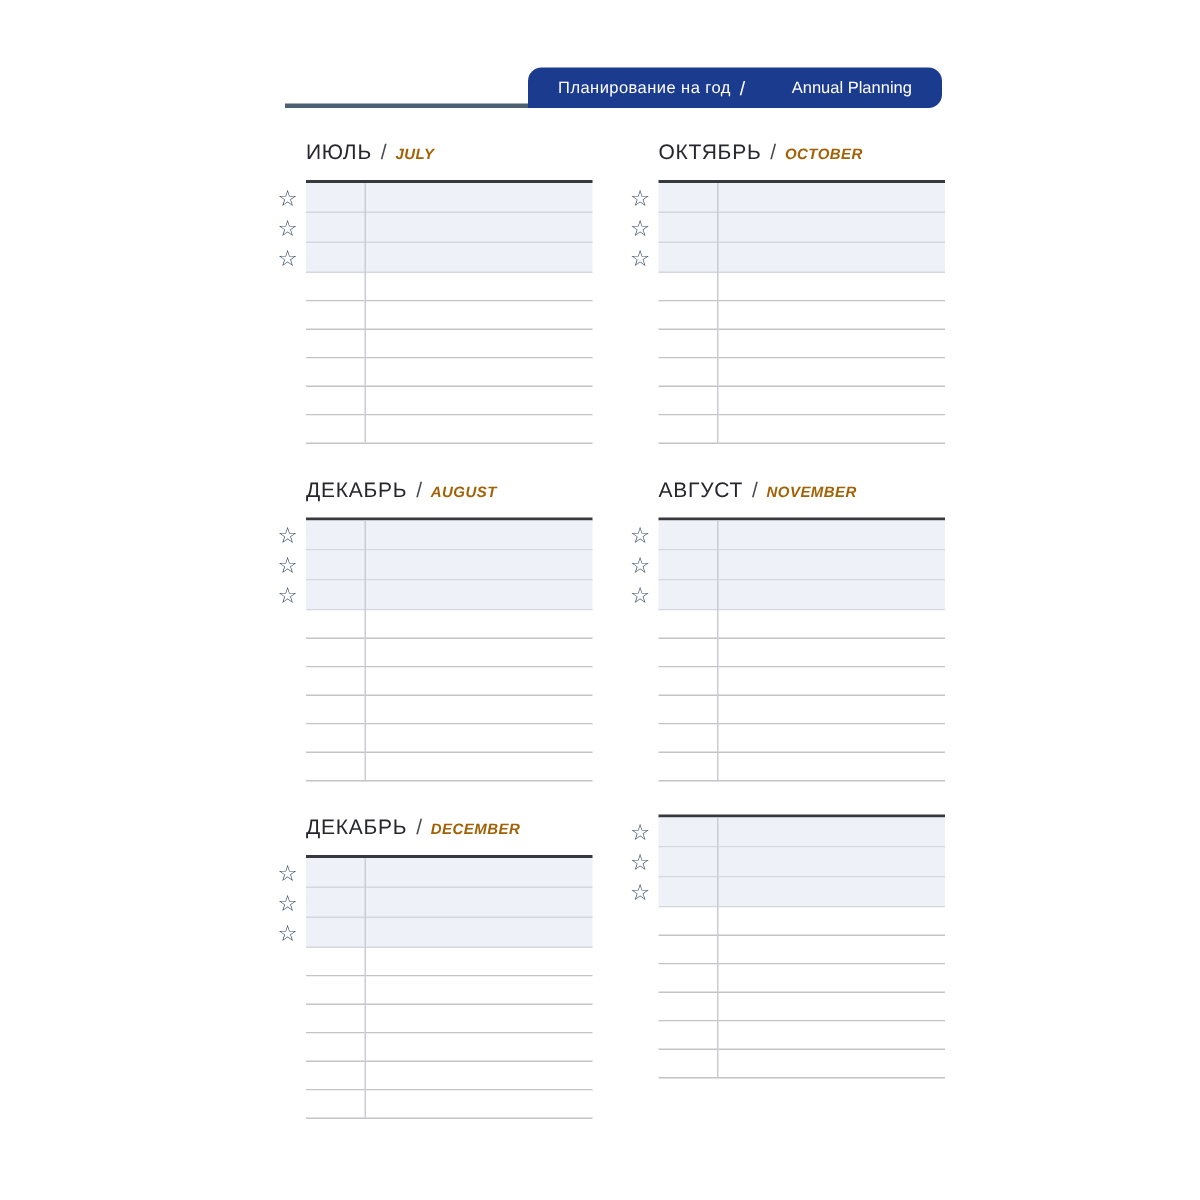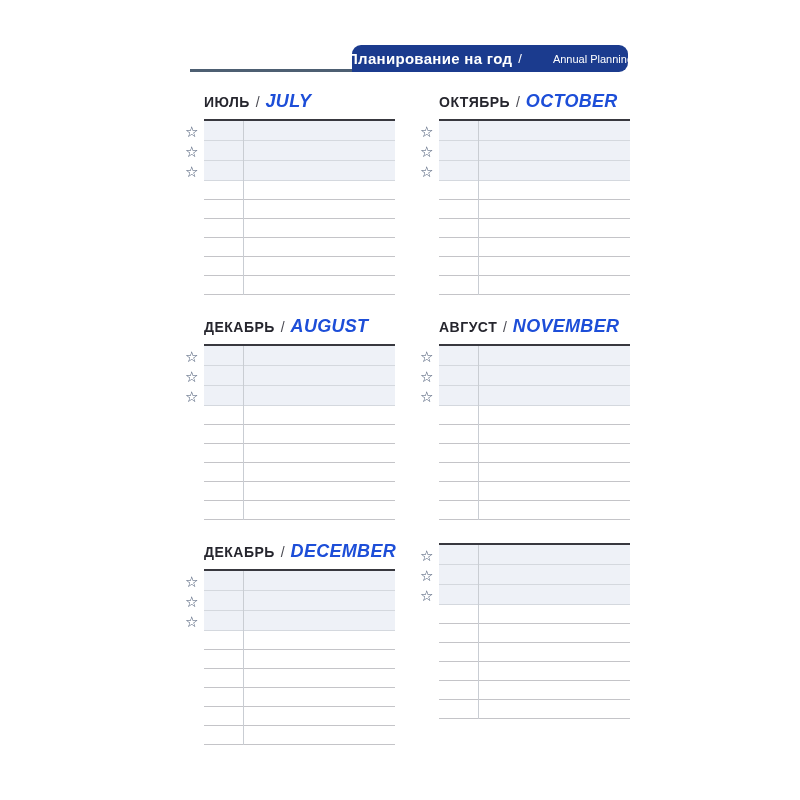--- a/index.html
+++ b/index.html
@@ -23,56 +23,56 @@
     left: 352px; top: 45px;
     width: 276px; height: 27px;
     background: #1b3b8e;
     border-radius: 9px 9px 9px 0;
     display: flex;
     align-items: center;
     justify-content: center;
     color: #ffffff;
     white-space: nowrap;
   }
-  .header-title { font-weight: bold; font-size: 15px; letter-spacing: 0.3px; }
+  .header-title { font-weight: normal; font-size: 11px; letter-spacing: 0.3px; }
   .header-sep   { font-size: 13px; margin: 0 5px 0 6px; font-weight: normal; }
   .header-sub   { font-size: 11px; font-weight: normal; margin-left: 26px; }
 
   
   .months-grid {
     position: absolute;
     left: 185px; top: 93px;
     display: grid;
     grid-template-columns: 210px 210px;
     column-gap: 25px;
     row-gap: 23px;
   }
   .month { width: 210px; height: 202px; }
   .month-title {
     margin: 0 0 8px 19px;
     font-size: 14px;
     line-height: 17px;
     white-space: nowrap;
   }
   .month-title .ru {
-    font-weight: bold;
+    font-weight: normal;
     color: #26262e;
     letter-spacing: 0.5px;
     margin-top: 40px;
   }
   .month-title .sep {
     color: #4a4a52;
     font-weight: normal;
     margin: 0 2px;
   }
   .month-title .en {
-    color: #1d4ed8;
+    color: #a16207;
     font-style: italic;
     font-weight: bold;
-    font-size: 18px;
+    font-size: 10px;
     letter-spacing: 0.3px;
   }
   .month-body { display: flex; }
   .stars-col {
     width: 19px;
     padding-top: 2px;
     display: flex;
     flex-direction: column;
     flex: none;
   }

